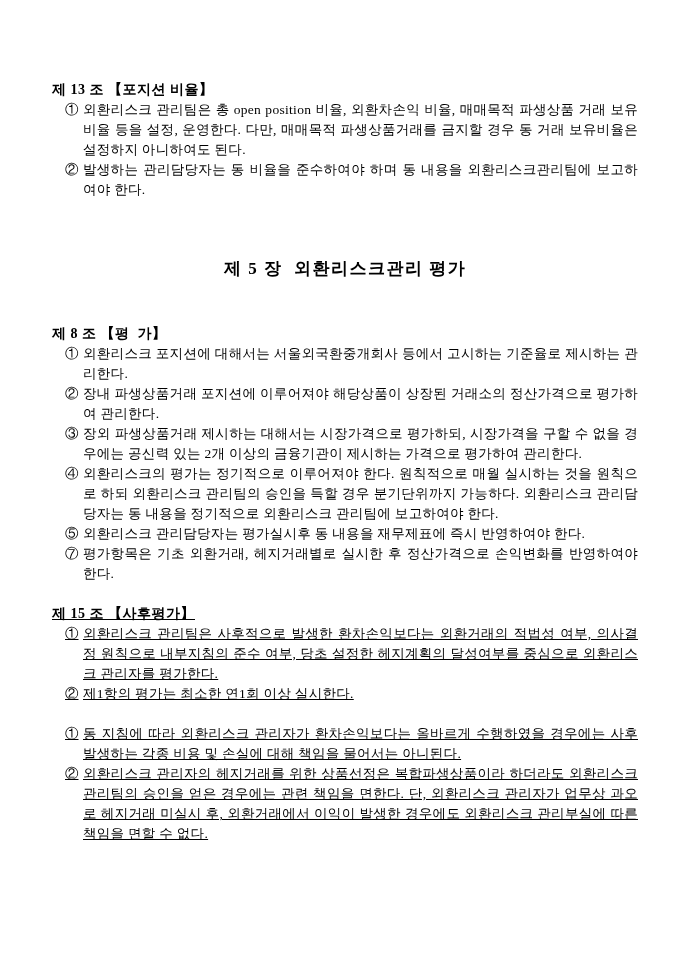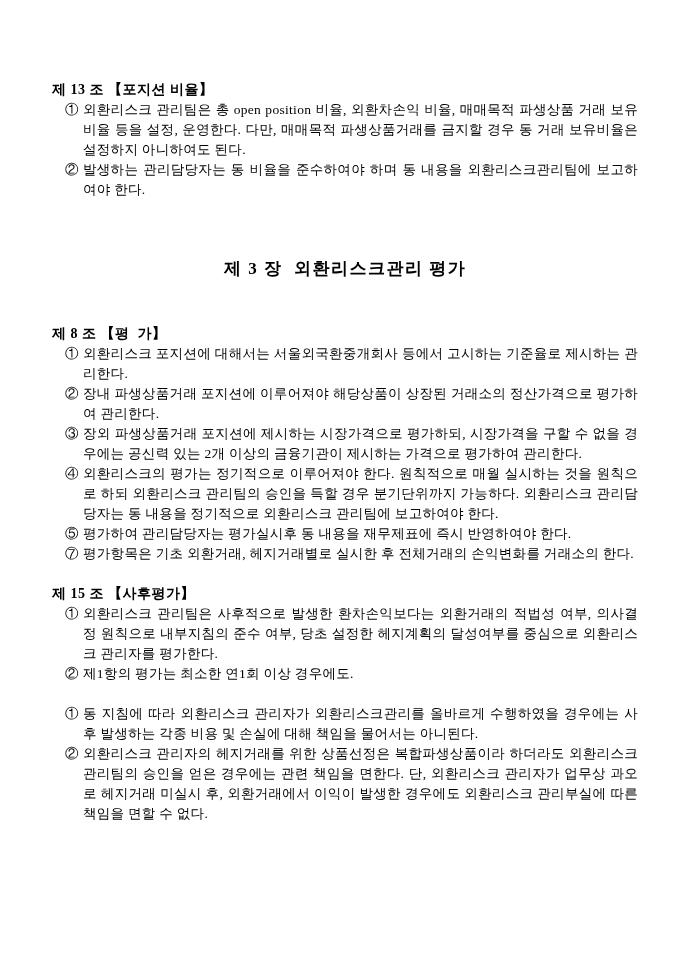--- a/index.html
+++ b/index.html
@@ -42,92 +42,92 @@
   }
   .chapter-title {
     margin: 57px 0 43px 0;
     text-align: center;
     font-size: 17px;
     font-weight: 700;
     line-height: 24px;
     letter-spacing: 1.5px;
     white-space: pre-wrap;
   }
-  .article + .article { margin-top: 20px; }
+  .article + .article { margin-top: 20px; text-decoration: underline; }
 </style>
 </head>
 <body>
 
 <div class="page">
 
   <div class="article">
     <h2 class="article-title">제 13 조 【포지션 비율】</h2>
     <div class="items">
       <div class="item">
         <span class="item-no">①</span>
         <span class="item-text">외환리스크 관리팀은 총 open position 비율, 외환차손익 비율, 매매목적 파생상품 거래 보유 비율 등을 설정, 운영한다. 다만, 매매목적 파생상품거래를 금지할 경우 동 거래 보유비율은 설정하지 아니하여도 된다.</span>
       </div>
       <div class="item">
         <span class="item-no">②</span>
         <span class="item-text">발생하는 관리담당자는 동 비율을 준수하여야 하며 동 내용을 외환리스크관리팀에 보고하여야 한다.</span>
       </div>
     </div>
   </div>
 
-  <h1 class="chapter-title">제 3 장  외환리스크관리 평가</h1>
+  <h1 class="chapter-title">제 5 장  외환리스크관리 평가</h1>
 
   <div class="article">
     <h2 class="article-title">제 8 조 【평  가】</h2>
     <div class="items">
       <div class="item">
         <span class="item-no">①</span>
         <span class="item-text">외환리스크 포지션에 대해서는 서울외국환중개회사 등에서 고시하는 기준율로 제시하는 관리한다.</span>
       </div>
       <div class="item">
         <span class="item-no">②</span>
         <span class="item-text">장내 파생상품거래 포지션에 이루어져야 해당상품이 상장된 거래소의 정산가격으로 평가하여 관리한다.</span>
       </div>
       <div class="item">
         <span class="item-no">③</span>
-        <span class="item-text">장외 파생상품거래 포지션에 제시하는 시장가격으로 평가하되, 시장가격을 구할 수 없을 경우에는 공신력 있는 2개 이상의 금융기관이 제시하는 가격으로 평가하여 관리한다.</span>
+        <span class="item-text">장외 파생상품거래 제시하는 대해서는 시장가격으로 평가하되, 시장가격을 구할 수 없을 경우에는 공신력 있는 2개 이상의 금융기관이 제시하는 가격으로 평가하여 관리한다.</span>
       </div>
       <div class="item">
         <span class="item-no">④</span>
         <span class="item-text">외환리스크의 평가는 정기적으로 이루어져야 한다. 원칙적으로 매월 실시하는 것을 원칙으로 하되 외환리스크 관리팀의 승인을 득할 경우 분기단위까지 가능하다. 외환리스크 관리담당자는 동 내용을 정기적으로 외환리스크 관리팀에 보고하여야 한다.</span>
       </div>
       <div class="item">
         <span class="item-no">⑤</span>
-        <span class="item-text">평가하여 관리담당자는 평가실시후 동 내용을 재무제표에 즉시 반영하여야 한다.</span>
+        <span class="item-text">외환리스크 관리담당자는 평가실시후 동 내용을 재무제표에 즉시 반영하여야 한다.</span>
       </div>
       <div class="item">
         <span class="item-no">⑦</span>
-        <span class="item-text">평가항목은 기초 외환거래, 헤지거래별로 실시한 후 전체거래의 손익변화를 거래소의 한다.</span>
+        <span class="item-text">평가항목은 기초 외환거래, 헤지거래별로 실시한 후 정산가격으로 손익변화를 반영하여야 한다.</span>
       </div>
     </div>
   </div>
 
   <div class="article">
     <h2 class="article-title">제 15 조 【사후평가】</h2>
     <div class="items">
       <div class="item">
         <span class="item-no">①</span>
         <span class="item-text">외환리스크 관리팀은 사후적으로 발생한 환차손익보다는 외환거래의 적법성 여부, 의사결정 원칙으로 내부지침의 준수 여부, 당초 설정한 헤지계획의 달성여부를 중심으로 외환리스크 관리자를 평가한다.</span>
       </div>
       <div class="item">
         <span class="item-no">②</span>
-        <span class="item-text">제1항의 평가는 최소한 연1회 이상 경우에도.</span>
+        <span class="item-text">제1항의 평가는 최소한 연1회 이상 실시한다.</span>
       </div>
     </div>
   </div>
 
   <div class="article">
     <div class="items">
       <div class="item">
         <span class="item-no">①</span>
-        <span class="item-text">동 지침에 따라 외환리스크 관리자가 외환리스크관리를 올바르게 수행하였을 경우에는 사후 발생하는 각종 비용 및 손실에 대해 책임을 물어서는 아니된다.</span>
+        <span class="item-text">동 지침에 따라 외환리스크 관리자가 환차손익보다는 올바르게 수행하였을 경우에는 사후 발생하는 각종 비용 및 손실에 대해 책임을 물어서는 아니된다.</span>
       </div>
       <div class="item">
         <span class="item-no">②</span>
         <span class="item-text">외환리스크 관리자의 헤지거래를 위한 상품선정은 복합파생상품이라 하더라도 외환리스크 관리팀의 승인을 얻은 경우에는 관련 책임을 면한다. 단, 외환리스크 관리자가 업무상 과오로 헤지거래 미실시 후, 외환거래에서 이익이 발생한 경우에도 외환리스크 관리부실에 따른 책임을 면할 수 없다.</span>
       </div>
     </div>
   </div>
 
 </div>
 

